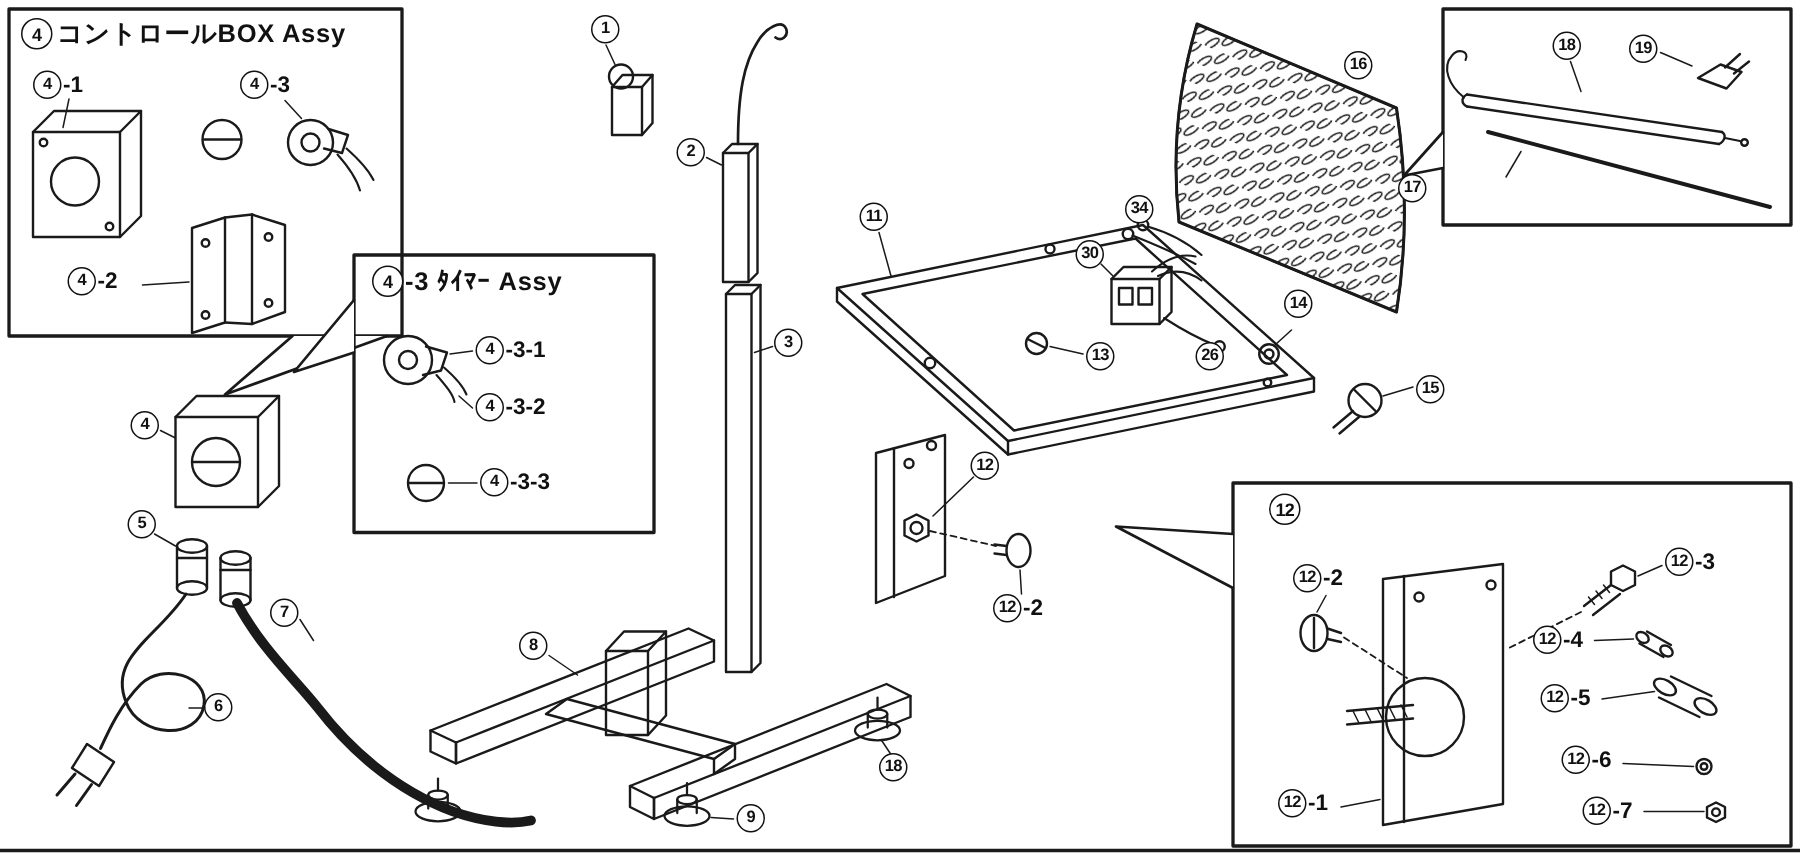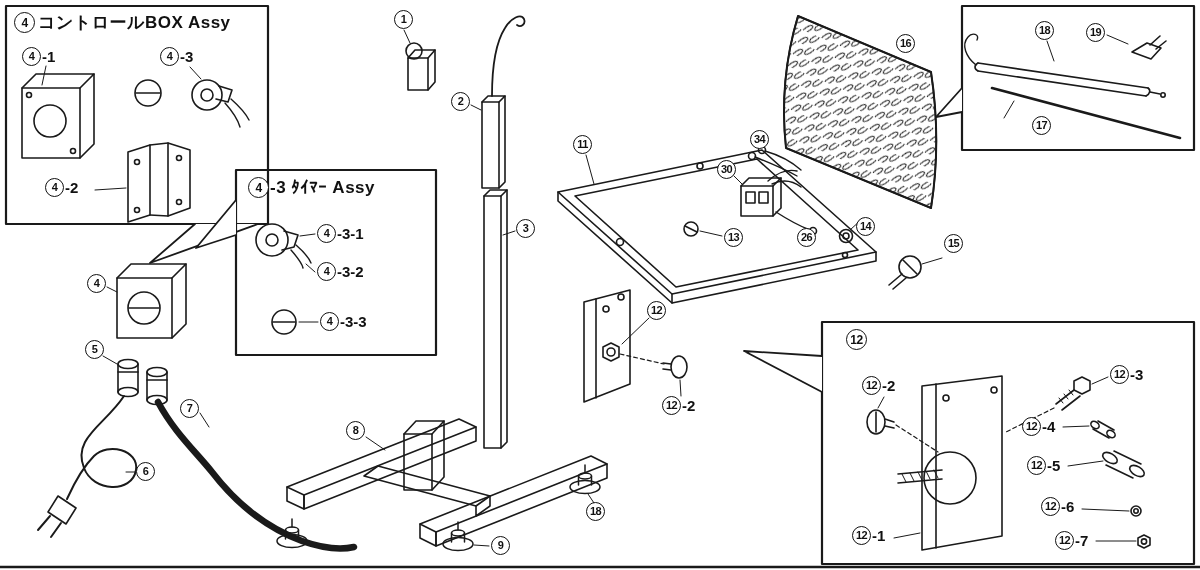--- a/index.html
+++ b/index.html
@@ -361,30 +361,30 @@
 <div class="co" style="left:647px;top:301px">
       <span class="cn">12</span>
     </div>
 <div class="co" style="left:662px;top:396px">
       <span class="cn">12</span>
       <span class="sfx">-2</span>
     </div>
 <div class="co" style="left:724px;top:228px">
       <span class="cn">13</span>
     </div>
-<div class="co" style="left:856px;top:217px">
+<div class="co" style="left:856px;top:193px">
       <span class="cn">14</span>
     </div>
-<div class="co" style="left:944px;top:234px">
+<div class="co" style="left:944px;top:250px">
       <span class="cn">15</span>
     </div>
 <div class="co" style="left:896px;top:34px">
       <span class="cn">16</span>
     </div>
-<div class="co" style="left:1032px;top:116px">
+<div class="co" style="left:932px;top:116px">
       <span class="cn">17</span>
     </div>
 <div class="co" style="left:1035px;top:21px">
       <span class="cn">18</span>
     </div>
 <div class="co" style="left:1086px;top:23px">
       <span class="cn">19</span>
     </div>
 <div class="co" style="left:717px;top:160px">
       <span class="cn">30</span>

